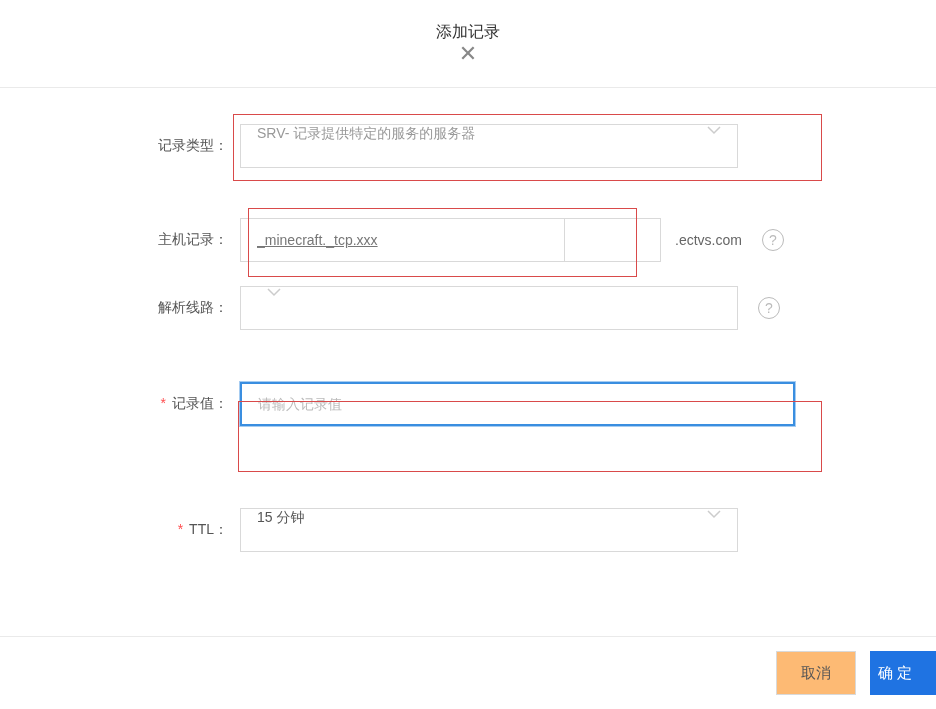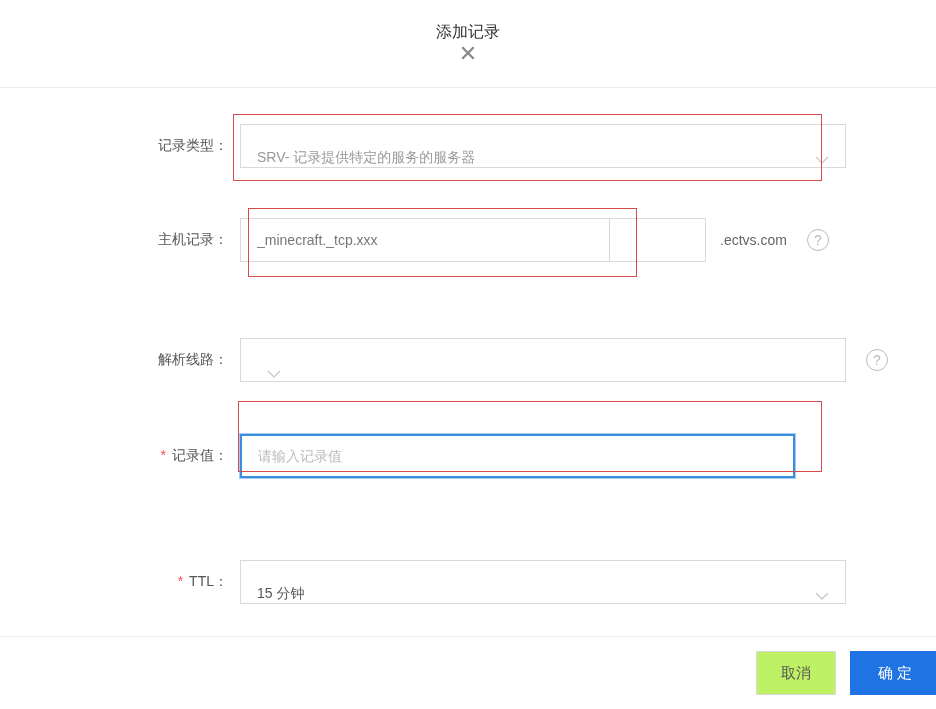--- a/index.html
+++ b/index.html
@@ -58,26 +58,26 @@
       color: #ff4d4f;
       margin-right: 6px;
     }
     .form-control-wrap {
       flex: 0 0 auto;
       position: relative;
       display: flex;
       align-items: center;
     }
     .select-box {
-      width: 606px;
-      height: 44px;
-      border: 1px solid #d9d9d9;
-      background: #fff;
-      display: flex;
-      align-items: flex-end;
+      width: 498px;
+      height: 44px;
+      border: 1px solid #d9d9d9;
+      background: #fff;
+      display: flex;
+      align-items: flex-start;
       padding: 0 16px;
       position: relative;
       cursor: pointer;
     }
     .select-text {
       color: #999;
       font-size: 14px;
       flex: 1;
       white-space: nowrap;
       overflow: hidden;
@@ -94,21 +94,22 @@
     .input-box {
       height: 44px;
       border: 1px solid #d9d9d9;
       background: #fff;
       padding: 0 16px;
       font-size: 14px;
       color: #777;
       outline: none;
     }
     .host-input {
-      width: 370px;
+      width: 325px;
+      text-decoration: underline;
     }
     .host-input-extra {
       width: 96px;
       height: 44px;
       border: 1px solid #d9d9d9;
       border-left: none;
       background: #fff;
     }
     .domain-suffix {
       margin-left: 14px;
@@ -161,33 +162,33 @@
       height: 44px;
       padding: 0 24px;
       font-size: 15px;
       border: none;
       cursor: pointer;
       display: inline-flex;
       align-items: center;
       justify-content: center;
     }
     .btn-cancel {
-      background: #bef264;
+      background: #fdba74;
       color: #555;
       border: 1px solid #d9d9d9;
       margin-right: 14px;
     }
     .btn-primary {
       background: #1f73e2;
       color: #fff;
       letter-spacing: 4px;
-      padding: 0 20px 0 28px;
+      padding: 0 20px 0 8px;
     }
     .row-record-type { margin-bottom: 50px; }
-    .row-host { margin-bottom: 76px; }
+    .row-host { margin-bottom: 24px; }
     .row-resolve { margin-bottom: 52px; }
     .row-record-value { margin-bottom: 82px; }
     .row-ttl { margin-bottom: 0; }
   </style>
 </head>
 <body>
 
 <div class="modal-header">
   <div class="modal-title">添加记录</div>
   <div class="close-btn">✕</div>

